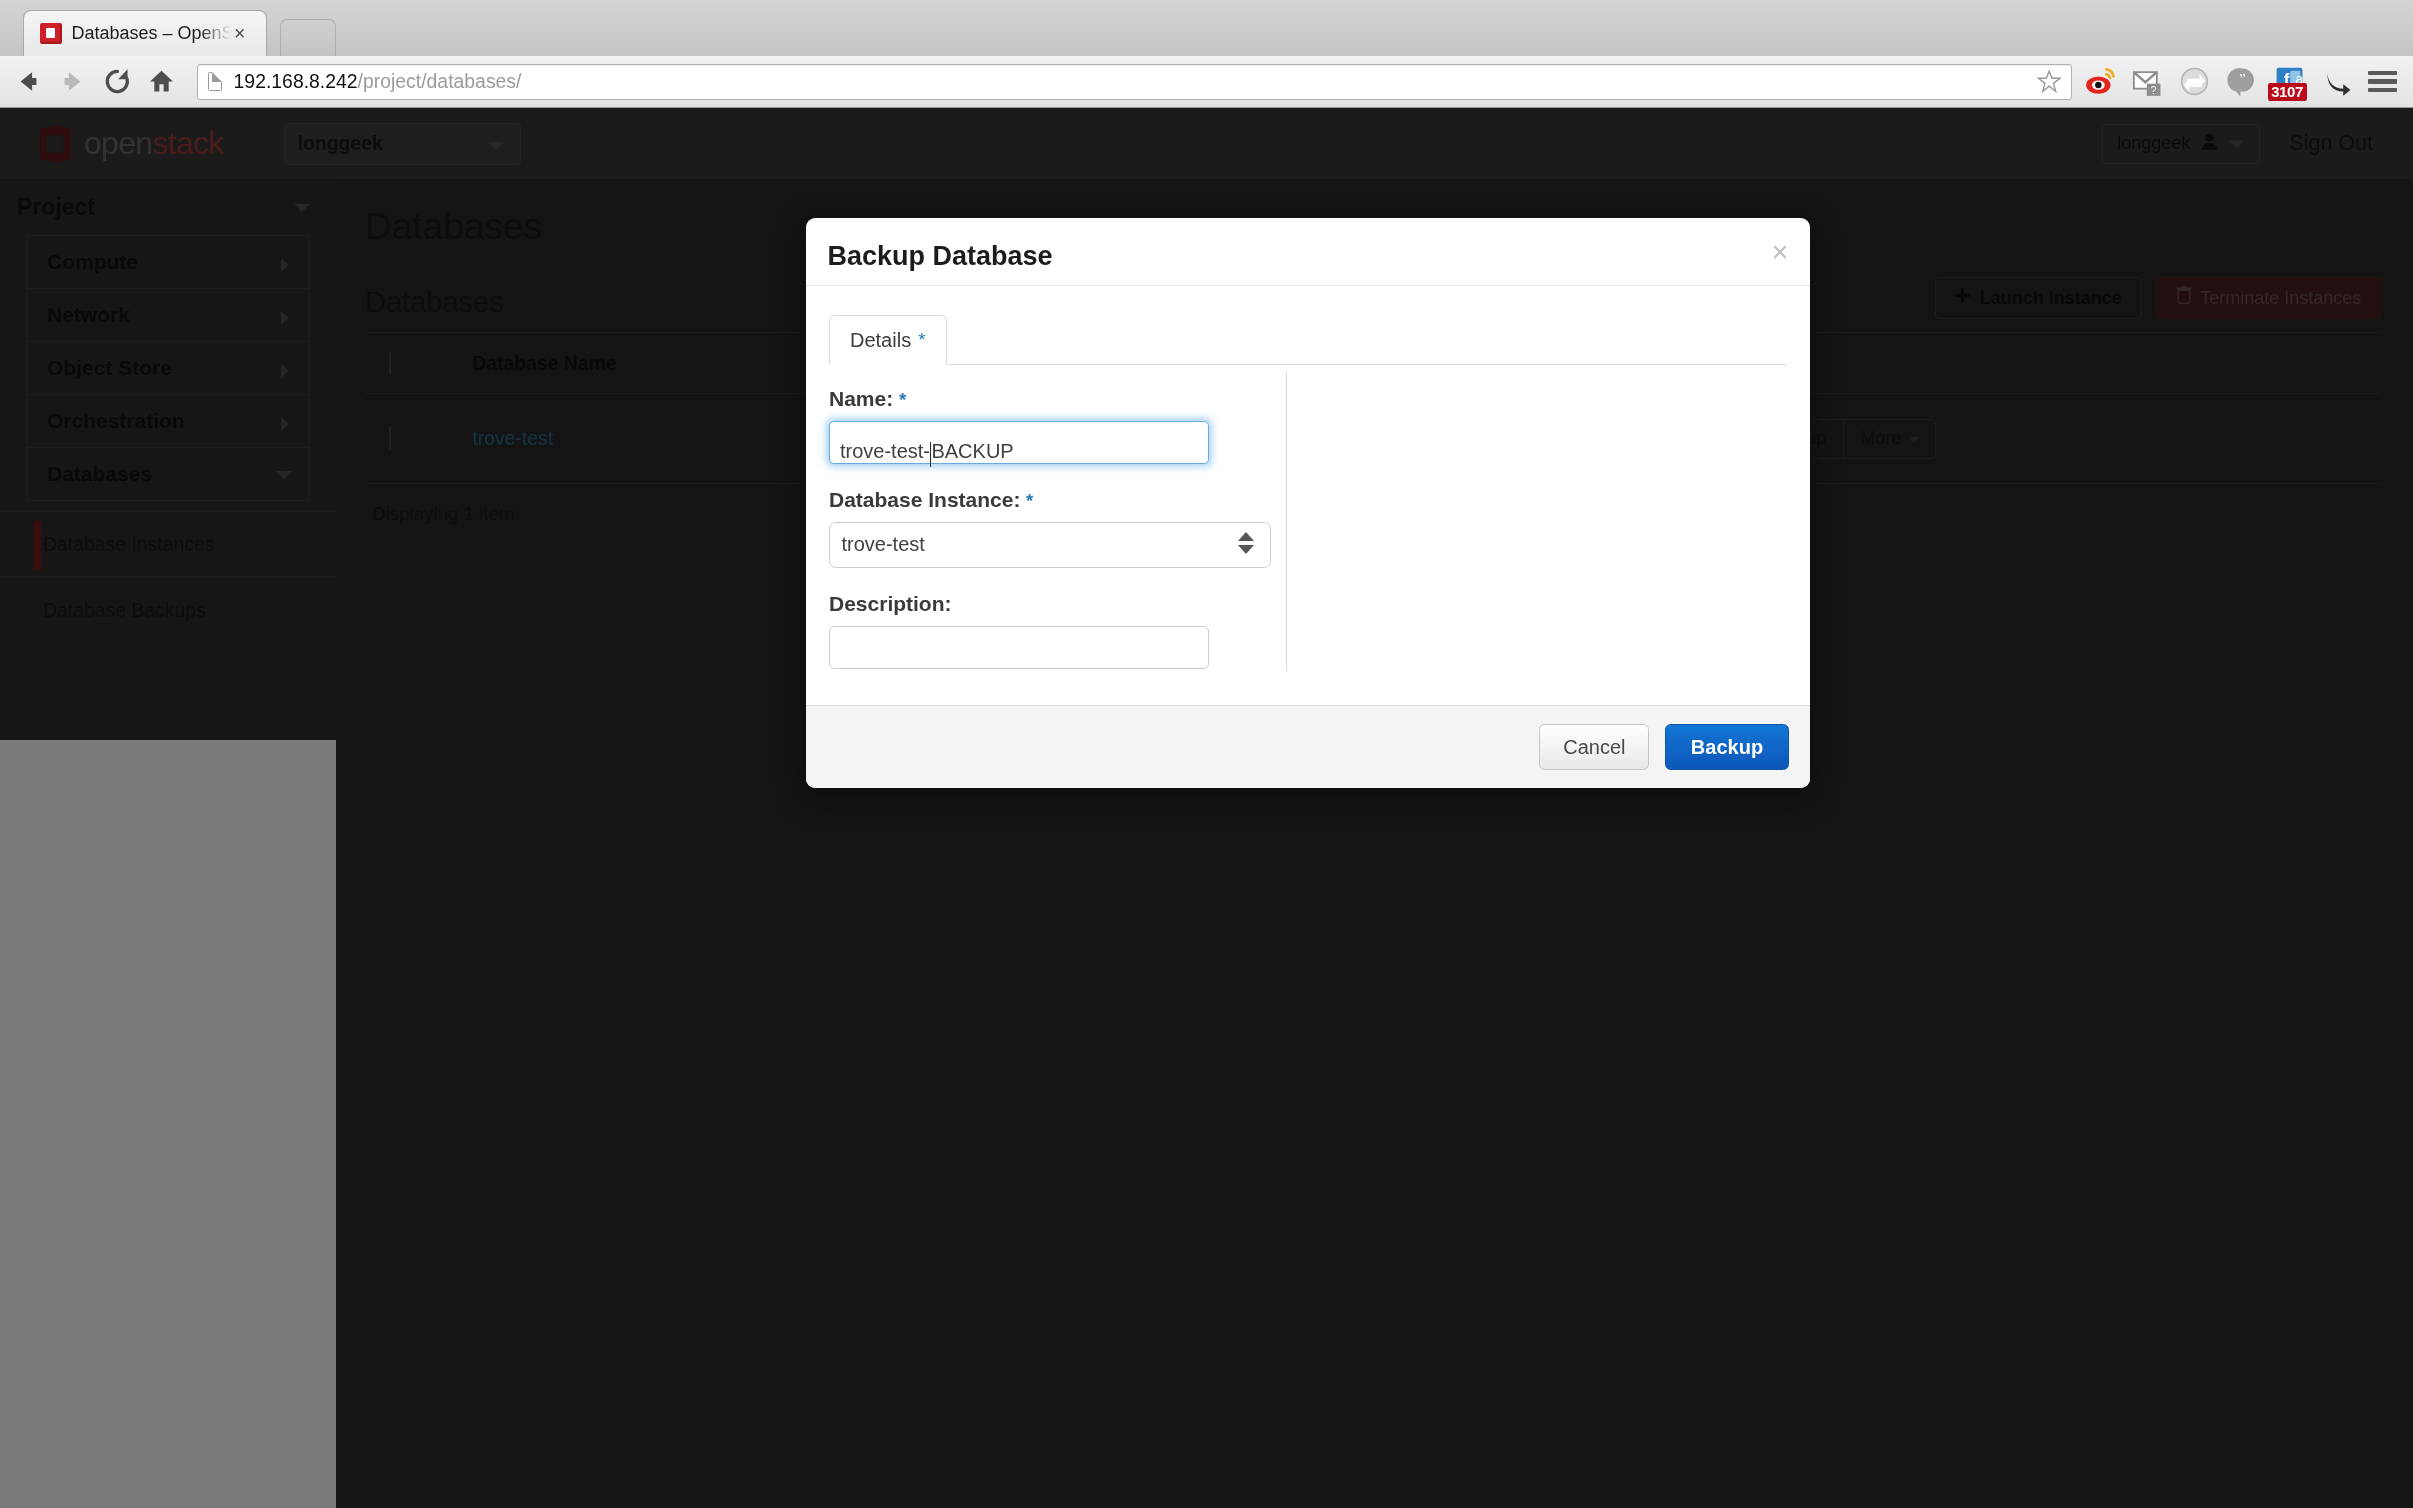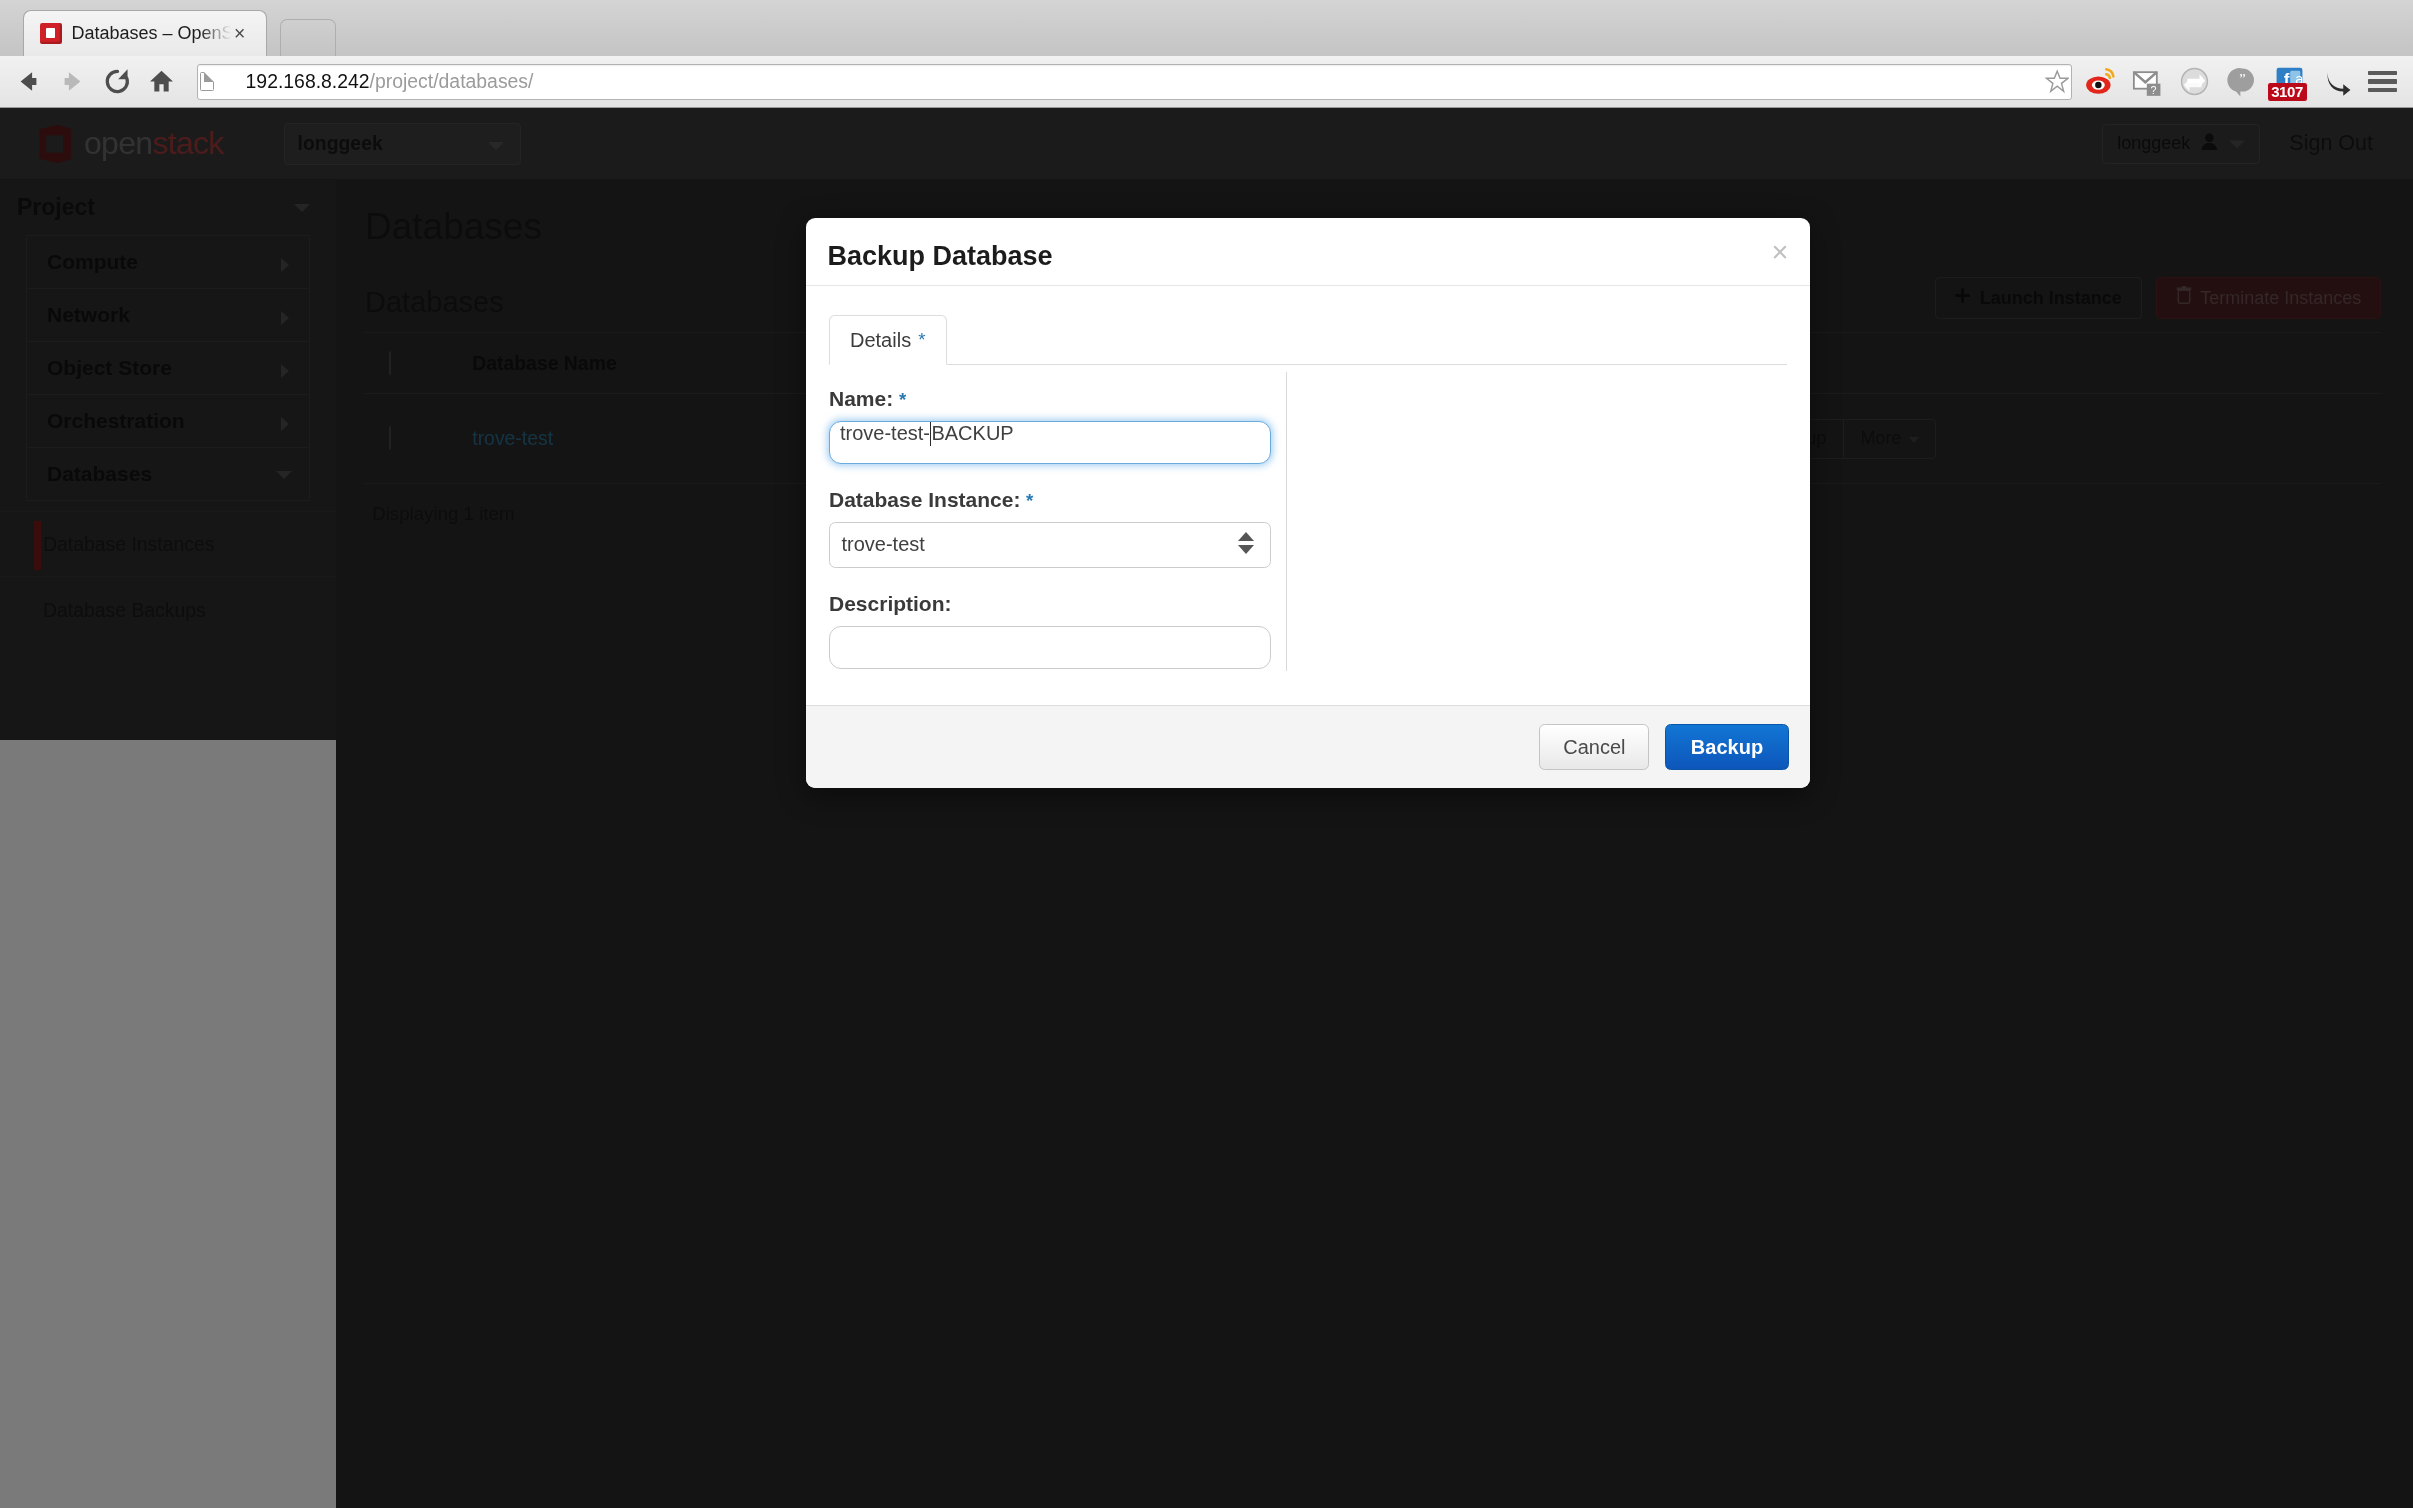--- a/index.html
+++ b/index.html
@@ -54,23 +54,22 @@
     position: absolute; left: 0; top: 56px; width: 2413px; height: 52px;
     background: linear-gradient(to bottom,#f1f1f1 0%, #e4e4e4 100%);
     border-bottom: 0.7px solid #9a9a9a;
     display: flex; align-items: center;
   }
   .navbtn { width: 33px; height: 33px; margin-left: 11.5px; position: relative; flex:0 0 33px; }
   .navbtn svg { display:block; }
   .omnibox {
     flex: 1 1 auto; height: 36px; margin: 0 11.5px 0 18.7px;
     background: #fff; border: 0.7px solid #b2b2b2; border-radius: 2.9px;
-    display: flex; align-items: center; padding: 0 2px;
+    display: flex; align-items: center; padding: 0 10px;
     box-shadow: inset 0 0.7px 1.4px rgba(0,0,0,.09);
-    gap: 20px;
   }
   .page-icon { width:14.4px; height:18.7px; background:#fff; border:1.1px solid #9a9a9a;
                border-radius:1.4px; margin-right: 11.5px; flex:0 0 14.4px; position:relative; }
   .page-icon::after{content:"";position:absolute;right:-0.7px;top:-0.7px;border-width:5px;
                border-style:solid;border-color:#fff #fff #9a9a9a #9a9a9a;}
   .url { font-size: 19.4px; color: #9b9b9b; white-space: nowrap; }
   .url b { color: #111; font-weight: normal; }
   .star { width: 24.4px; height: 24.4px; margin-left: auto; flex:0 0 24.4px; }
   .exts { display: flex; align-items: center; gap: 14.4px; padding-right: 16px; }
   .ext { width: 33px; height: 33px; position: relative; flex: 0 0 33px; }
@@ -227,23 +226,23 @@
   }
   .req { color:#2a7ab0; font-size:18.7px; }
   .form-wrap { display:flex; padding: 21.5px 23px 0 23px; position:relative; height: 323px; }
   .form-left { width: 460px; }
   .form-right { padding-left: 32px; padding-top: 8.6px; }
   .vdiv { position:absolute; left: 480px; top: 7.2px; width:0.7px; height: 299px; background:#d9d9d9; }
   .fgroup { margin-bottom: 24.4px; }
   .flabel { font-size:21px; font-weight:bold; color:#3a3a3a; margin-bottom: 10px;
             display:flex; gap:5.7px; align-items:baseline; }
   .finput {
-    width: 442px; height: 43px; border:0.7px solid #cccccc; border-radius:12px;
+    width: 380px; height: 43px; border:0.7px solid #cccccc; border-radius:5px;
     font-size:20px; color:#404040; padding: 0 10px; background:#fff;
-    font-family:"Liberation Sans",sans-serif; outline:none; display:flex; align-items:flex-start;
+    font-family:"Liberation Sans",sans-serif; outline:none; display:flex; align-items:flex-end;
   }
   .finput.focused {
     border-color:#6aabde; box-shadow: 0 0 7.2px 2.2px rgba(102,175,233,.55);
   }
   .caret-bar {
     display:inline-block; width:1.4px; height:24.4px; background:#2b2b2b; margin: 0 0 -4.3px 0;
     vertical-align: middle;
   }
   .fselect {
     width: 442px; height: 46px; border:0.7px solid #cccccc; border-radius:6.5px;

